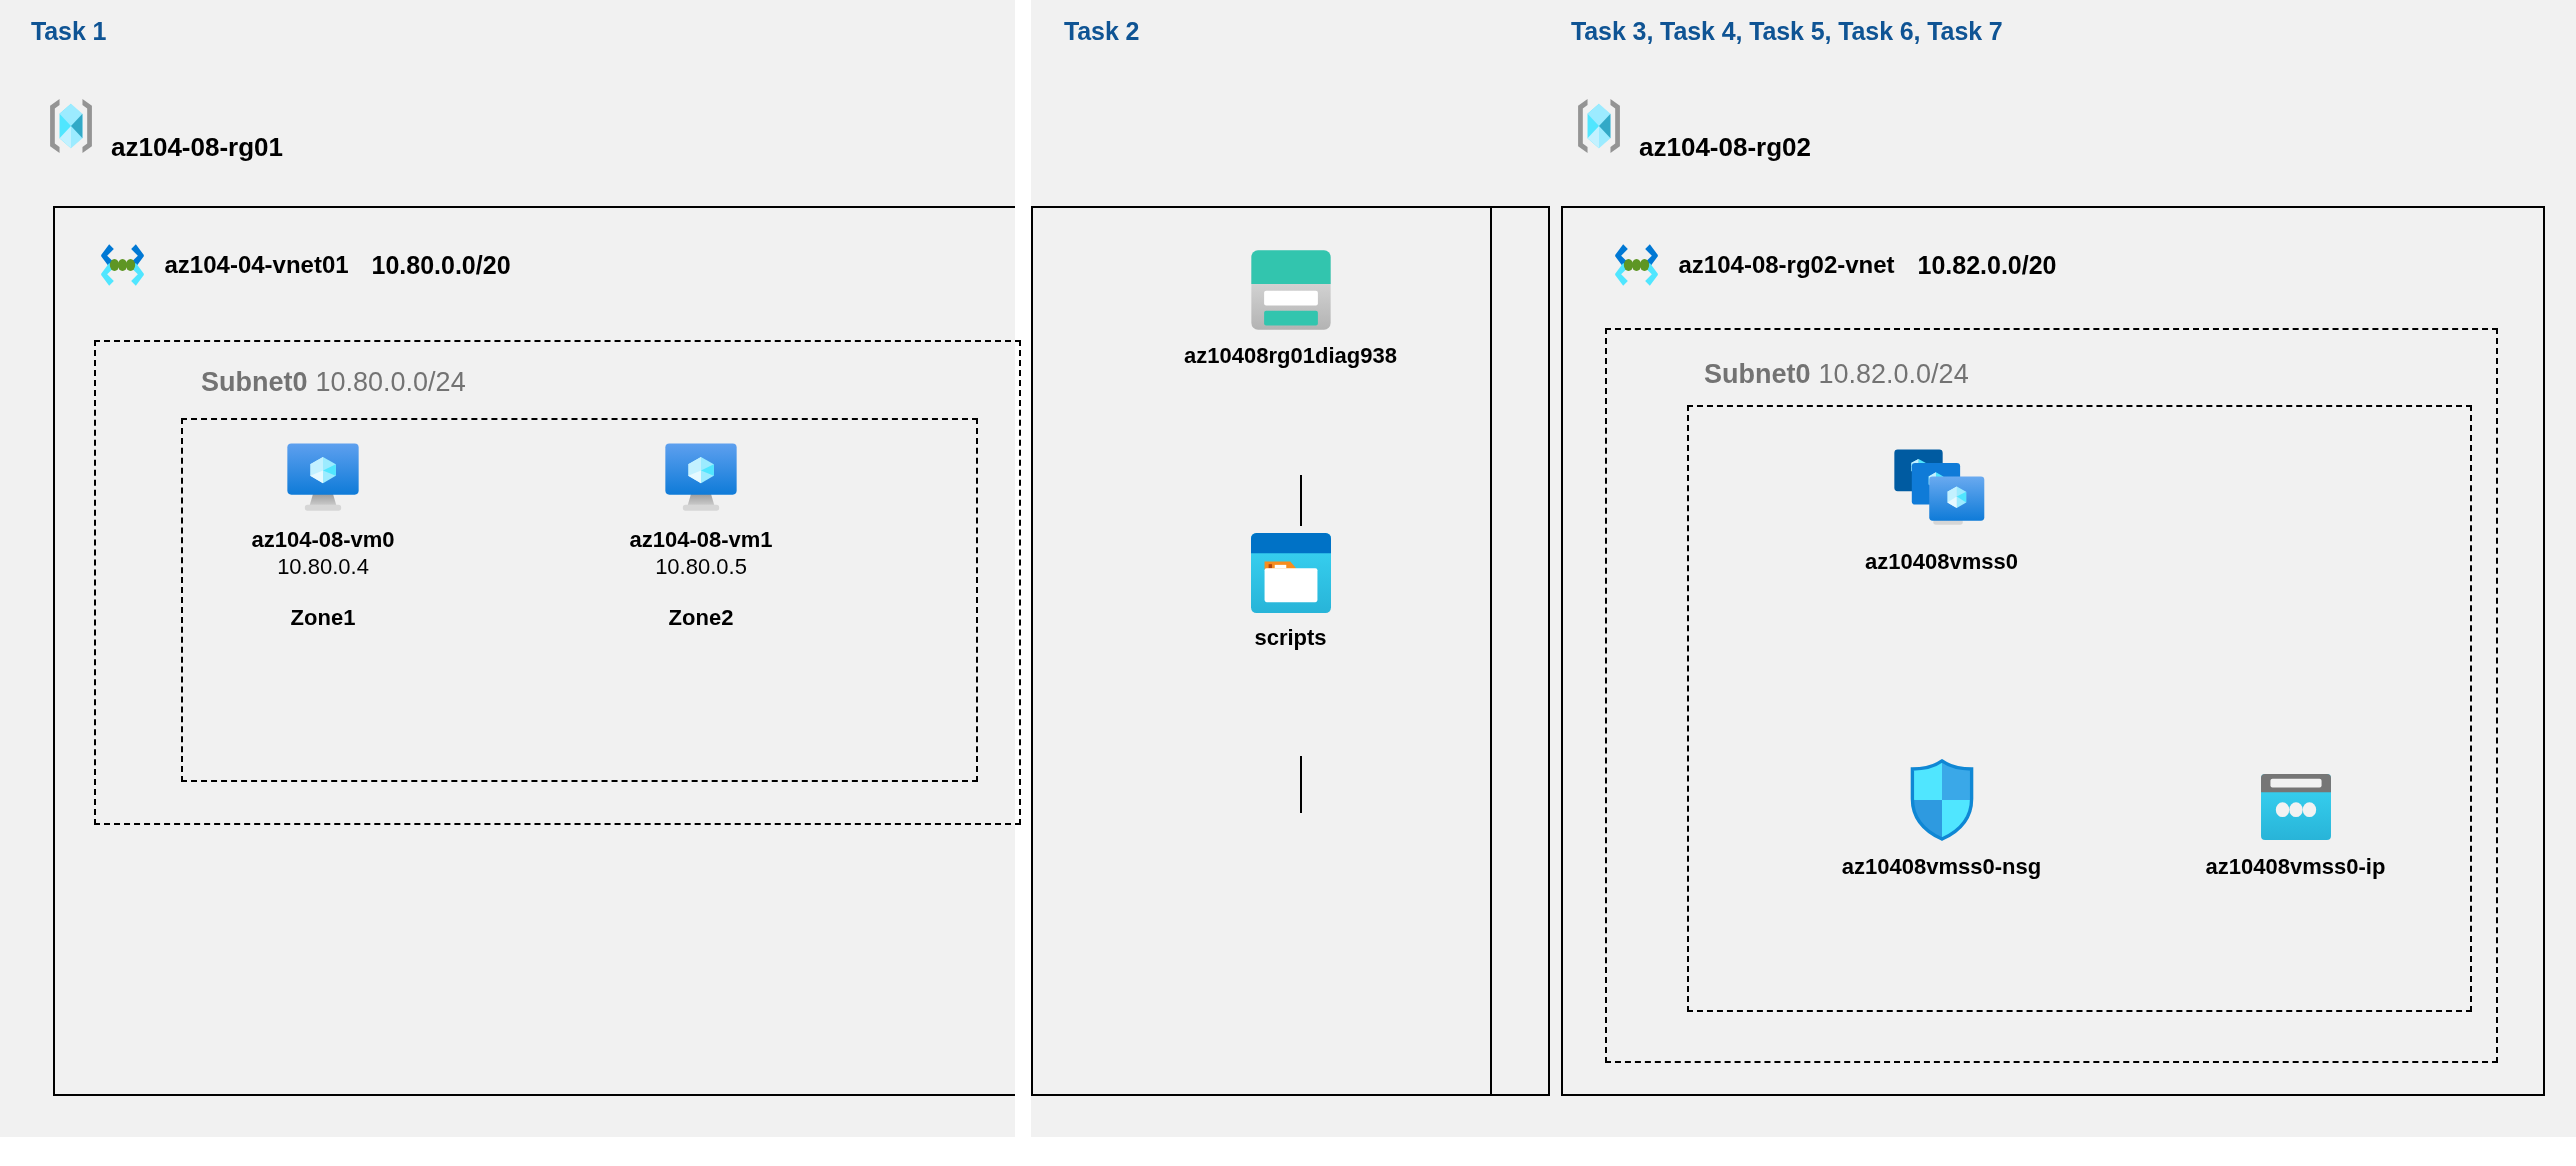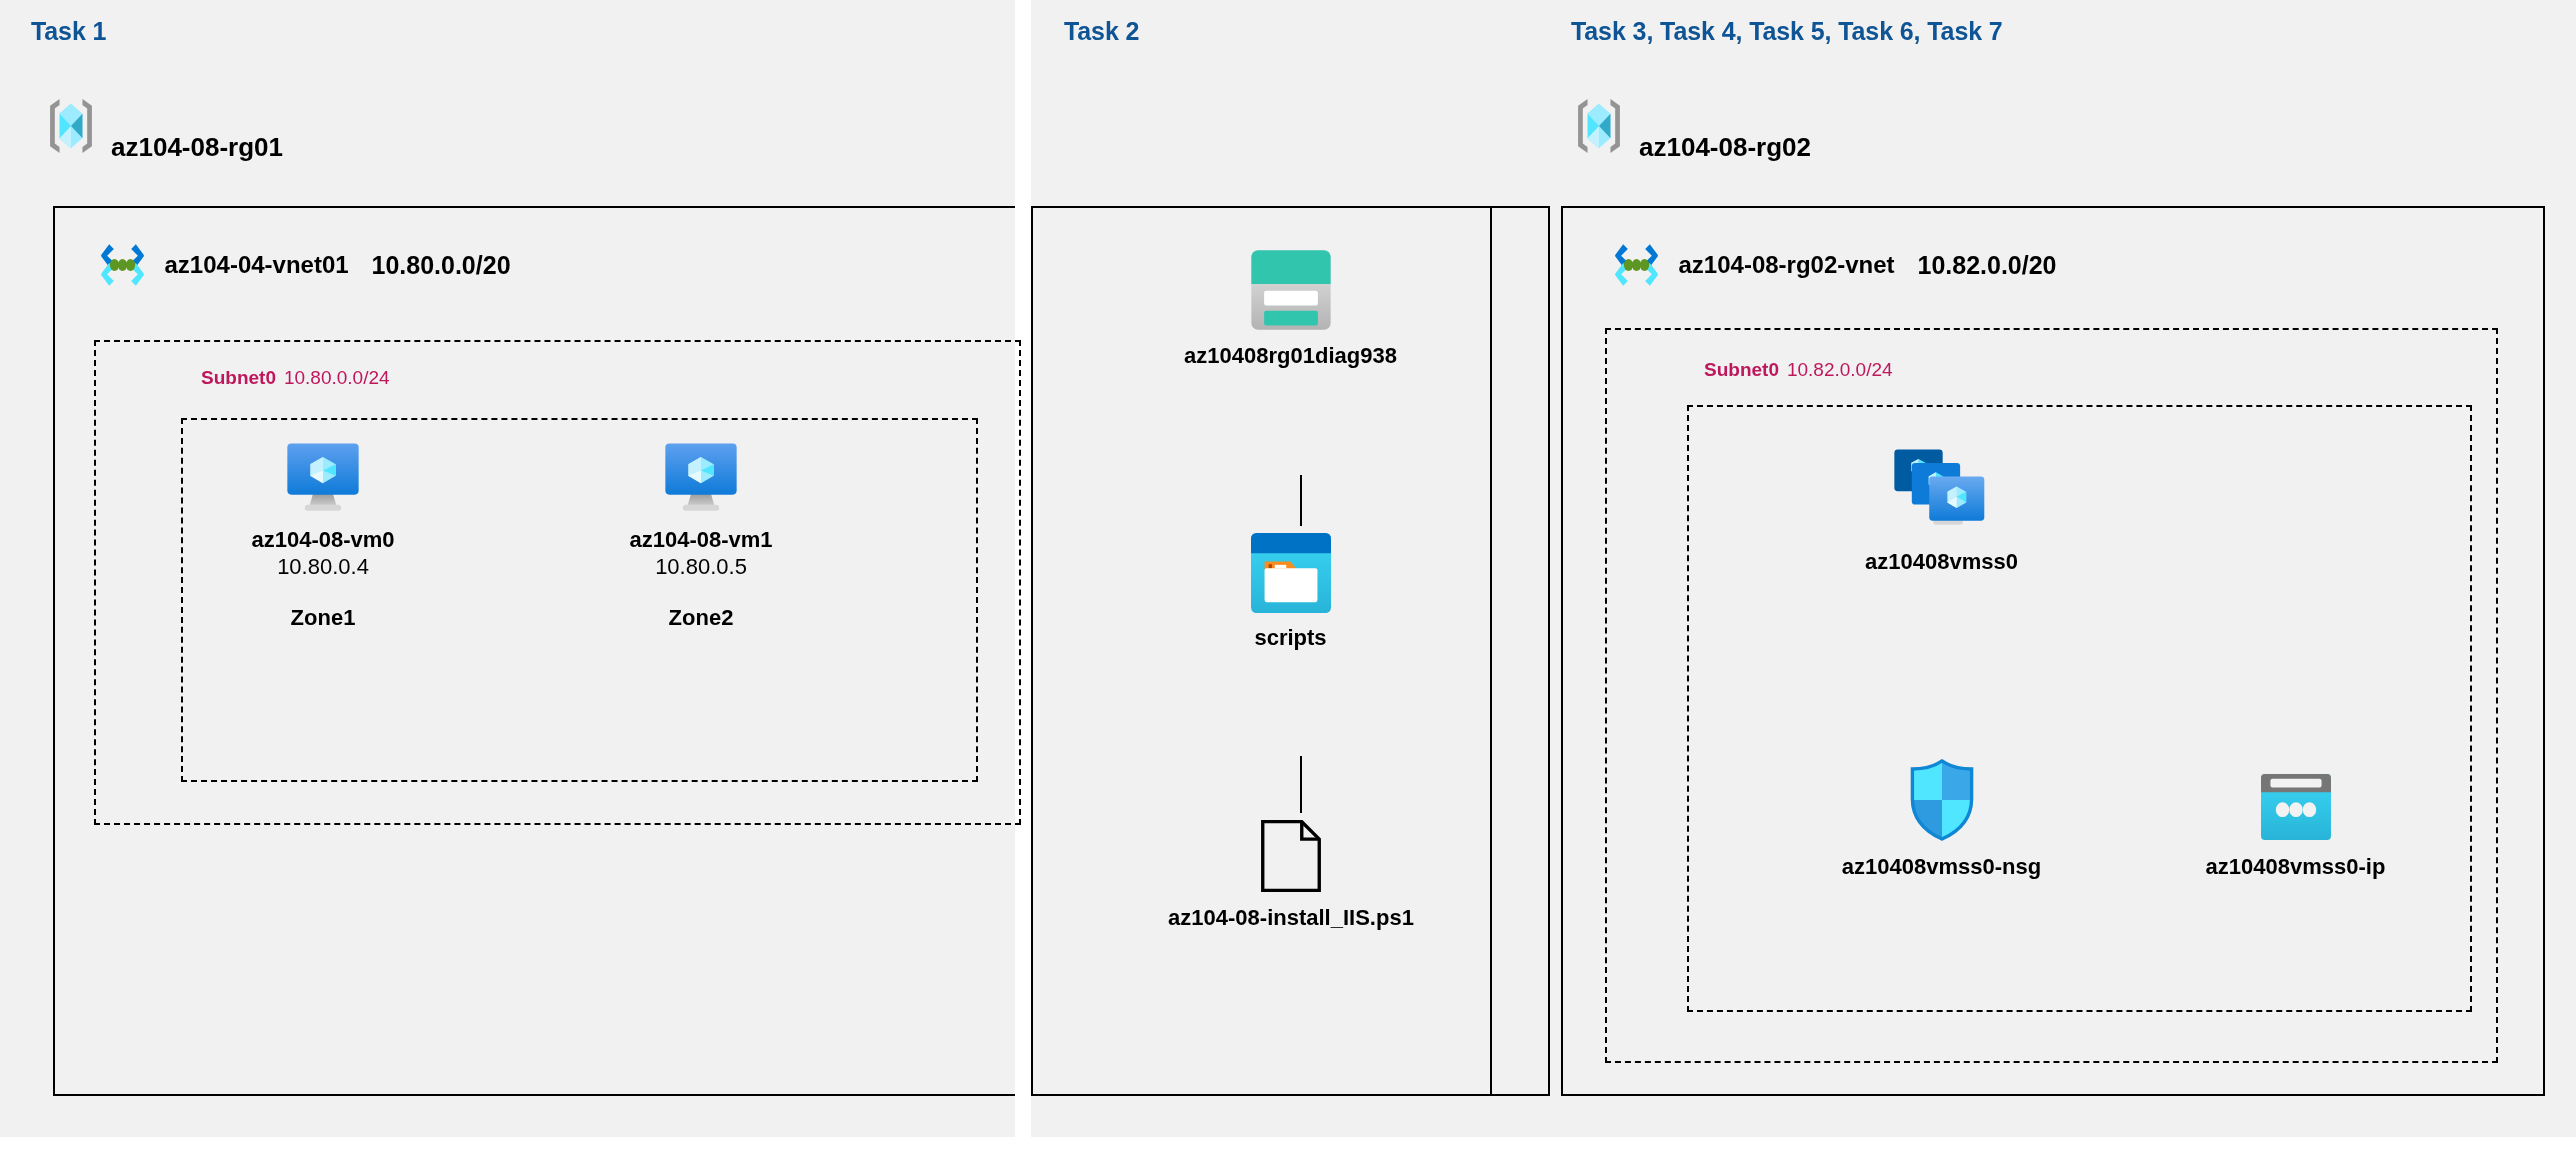--- a/index.html
+++ b/index.html
@@ -89,22 +89,22 @@
     box-sizing:border-box;
   }
   #subnet01-outer{left:94px;  top:340px;  width:927px; height:485px;}
   #subnet01-inner{left:181px;  top:418px;  width:797px; height:364px;}
   #subnet02-outer{left:1605px; top:328px;  width:893px; height:735px;}
   #subnet02-inner{left:1687px; top:405px;  width:785px; height:607px;}
 
   .subnet-title{
     position:absolute;
     white-space:nowrap;
-    font-size:19px;
-    color:#be185d;
+    font-size:27px;
+    color:#737373;
   }
   .subnet-title b{font-weight:bold;}
   .subnet-title span{font-weight:normal;margin-left:8px;}
   #subnet01-title{left:201px;  top:367px;}
   #subnet02-title{left:1704px; top:359px;}
 
   
   .node{
     position:absolute;
     display:flex;
@@ -294,29 +294,20 @@
         <rect x="26" y="46" width="5" height="6" fill="#b5450a"></rect>
         <rect x="35" y="47" width="17" height="5" fill="#ffffff"></rect>
         <rect x="20" y="52" width="78" height="50" rx="3" fill="#ffffff"></rect>
       </svg>
     </span>
     <div class="cap-bold">scripts</div>
   </div>
 
   <div class="connector" id="conn-2"></div>
 
-  <div class="node" id="node-script">
-    <span>
-      <svg width="62" height="74" viewBox="0 0 92 110">
-        <path d="M4 4 L62 4 L88 30 L88 106 L4 106 Z" fill="#f1f1f1" stroke="#000" stroke-width="5" stroke-linejoin="miter"></path>
-        <path d="M62 4 L62 30 L88 30" fill="none" stroke="#000" stroke-width="5"></path>
-      </svg>
-    </span>
-    <div class="cap-bold">az104-08-install_IIS.ps1</div>
-  </div>
 
   <div class="rg-row" id="rg02-row">
     <span>
       <svg width="50" height="58" viewBox="0 0 74 86">
         <path d="M20 3 L6 13 L6 73 L20 83 L20 74 L13 69 L13 17 L20 12 Z" fill="#949494"></path>
         <path d="M54 3 L68 13 L68 73 L54 83 L54 74 L61 69 L61 17 L54 12 Z" fill="#949494"></path>
         <path d="M37 10 L20 25 L20 61 L37 76 Z" fill="#50e6ff"></path>
         <path d="M37 10 L54 25 L54 61 L37 76 Z" fill="#9cebff"></path>
         <path d="M37 10 L20 25 L37 43 Z" fill="#9cebff"></path>
         <path d="M37 43 L54 25 L54 61 Z" fill="#32a9c7"></path>

